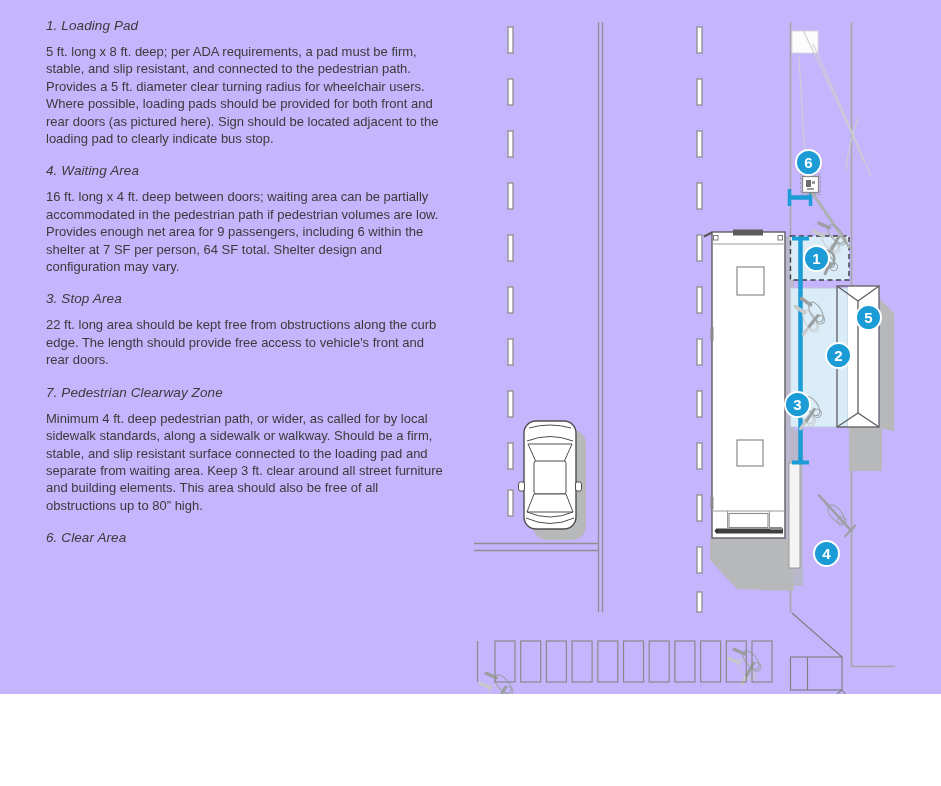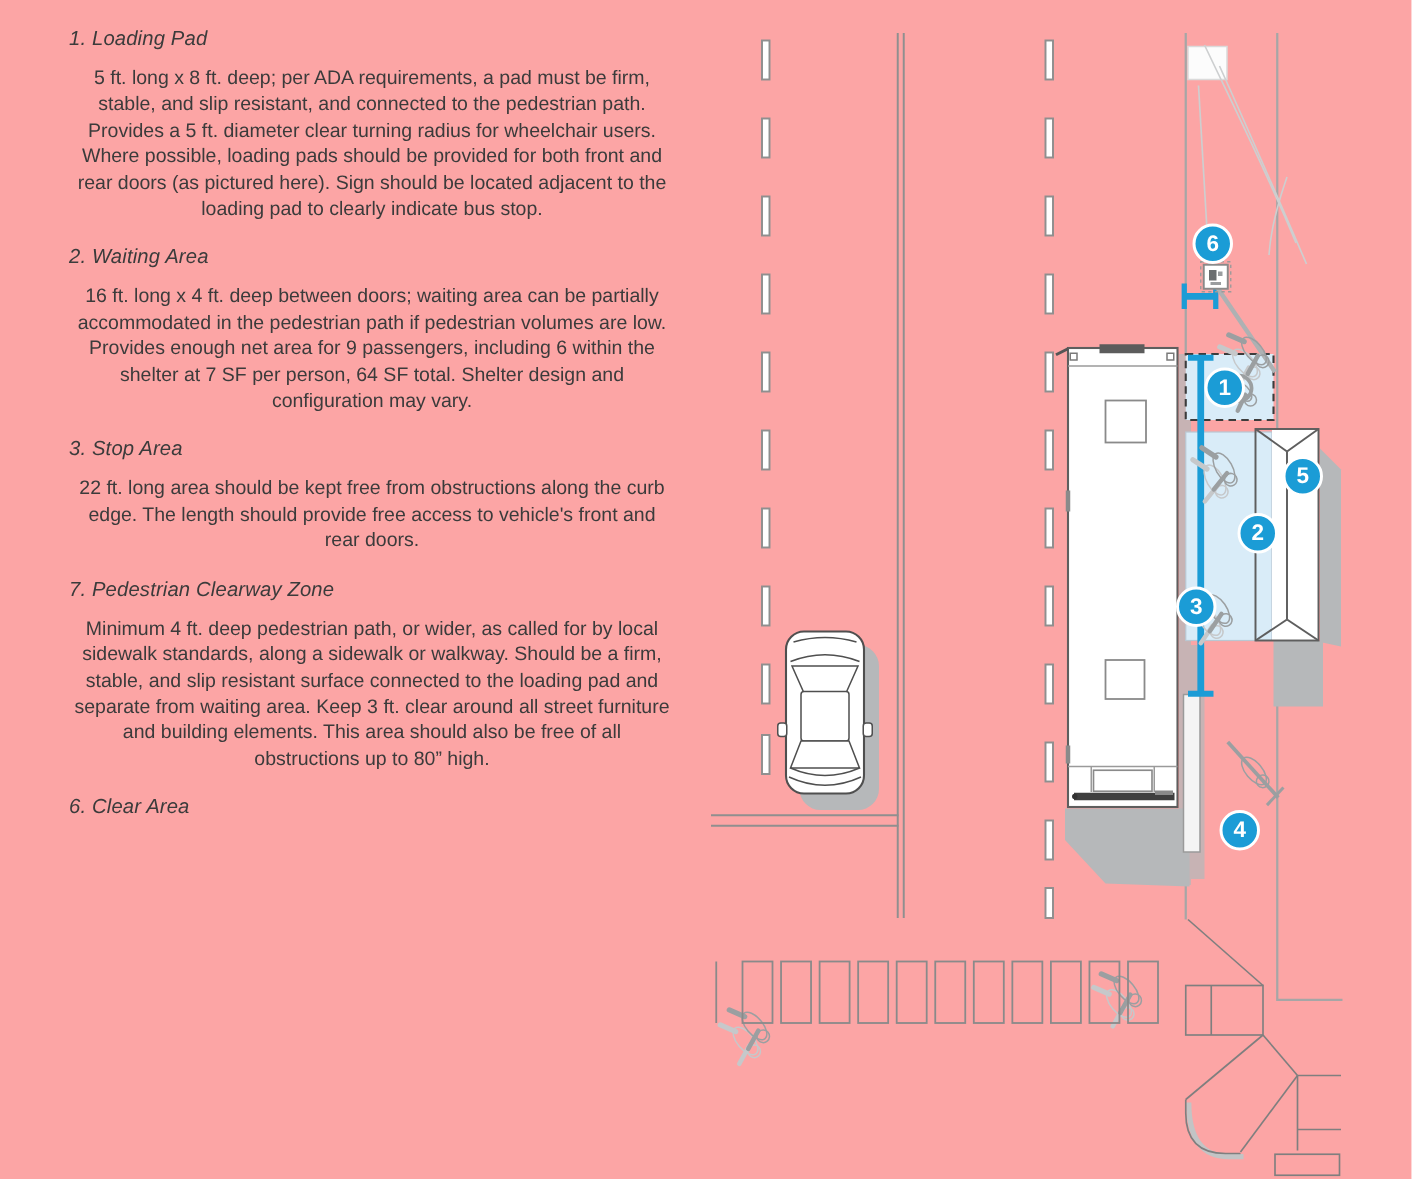--- a/index.html
+++ b/index.html
@@ -7,38 +7,38 @@
     --light-blue-fill:#D9ECF8;
     --line-gray:#8F8F8F;
     --shadow-gray:#B6B8BA;
     --silhouette-gray:#9B9FA1;
     --text-color:#3B3B3B;
   }
   *{margin:0;padding:0;box-sizing:border-box;}
   html,body{background:#fff;}
   .page{
     position:relative;
-    width:941px;height:786px;
-    background:#fca5a5;
+    width:941px;height:694px;
+    background:#c4b5fd;
     overflow:hidden;
     font-family:"Liberation Sans", sans-serif;
     color:var(--text-color);
     text-decoration:underline;
   }
   .text-col{
     position:absolute;left:46px;top:18px;width:412px;
   }
   .text-col h2{
     font-size:13.5px;font-style:italic;font-weight:normal;
     color:var(--text-color);
     margin:0 0 10px 0;letter-spacing:.1px;
   }
   .text-col p{
     font-size:13px;line-height:17.4px;
-    margin:0 0 16px 0;width:404px;text-align:center;
+    margin:0 0 16px 0;width:404px;
   }
   .diagram{position:absolute;left:0;top:0;width:941px;height:786px;}
   svg.plan{position:absolute;left:0;top:0;}
   .road-dash{fill:#fff;stroke:var(--line-gray);stroke-width:1.3;}
   .thinline{stroke:var(--line-gray);stroke-width:1.3;fill:none;}
   .curbline{stroke:#A6A6A6;stroke-width:1.5;fill:none;}
   .outline{stroke:#5E5E5E;stroke-width:1.4;fill:#fff;}
   .outline-nf{stroke:#5E5E5E;stroke-width:1.3;fill:none;}
   .faint{stroke:#CDCFD0;stroke-width:1.1;fill:none;}
   .shadow{fill:var(--shadow-gray);stroke:none;}
@@ -59,21 +59,21 @@
 <body>
 
 <div class="page">
 
   <div class="text-col">
     <article>
       <h2>1. Loading Pad</h2>
       <p>5 ft. long x 8 ft. deep; per ADA requirements, a pad must be firm, stable, and slip resistant, and connected to the pedestrian path. Provides a 5 ft. diameter clear turning radius for wheelchair users. Where possible, loading pads should be provided for both front and rear doors (as pictured here). Sign should be located adjacent to the loading pad to clearly indicate bus stop.</p>
     </article>
     <article>
-      <h2>2. Waiting Area</h2>
+      <h2>4. Waiting Area</h2>
       <p>16 ft. long x 4 ft. deep between doors; waiting area can be partially accommodated in the pedestrian path if pedestrian volumes are low. Provides enough net area for 9 passengers, including 6 within the shelter at 7 SF per person, 64 SF total. Shelter design and configuration may vary.</p>
     </article>
     <article>
       <h2>3. Stop Area</h2>
       <p>22 ft. long area should be kept free from obstructions along the curb edge. The length should provide free access to vehicle's front and rear doors.</p>
     </article>
     <article>
       <h2>7. Pedestrian Clearway Zone</h2>
       <p>Minimum 4 ft. deep pedestrian path, or wider, as called for by local sidewalk standards, along a sidewalk or walkway. Should be a firm, stable, and slip resistant surface connected to the loading pad and separate from waiting area. Keep 3 ft. clear around all street furniture and building elements. This area should also be free of all obstructions up to 80” high.</p>
     </article>

